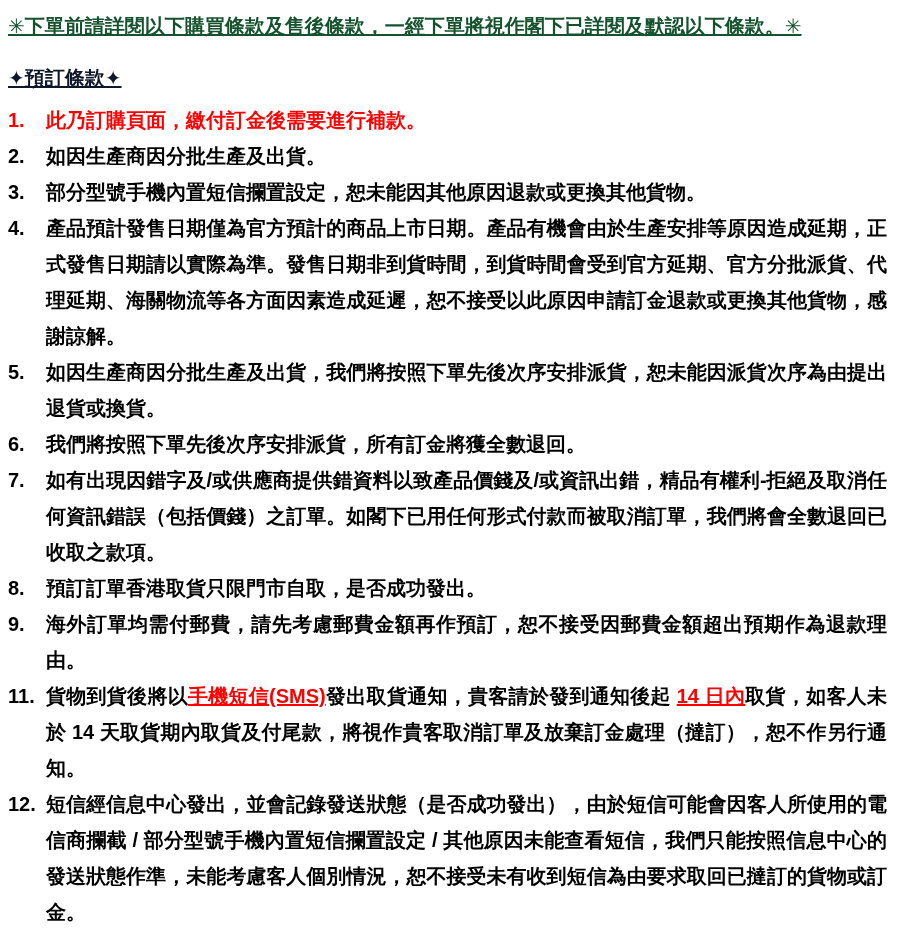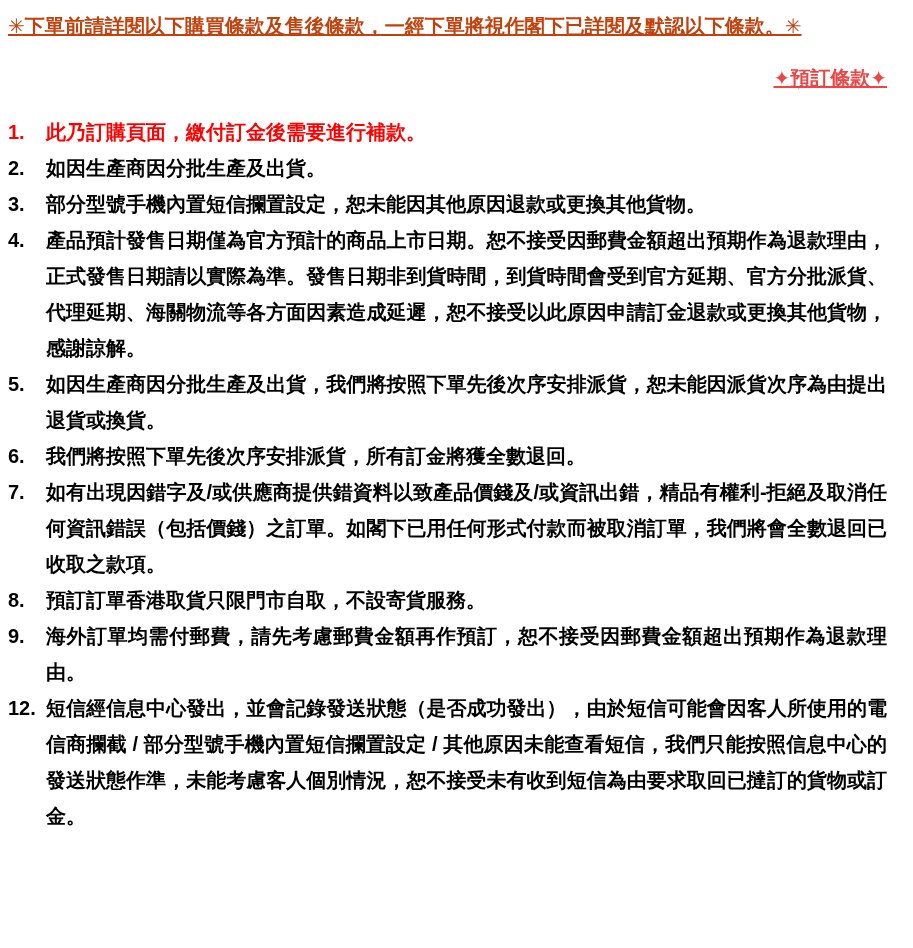--- a/index.html
+++ b/index.html
@@ -12,29 +12,28 @@
     min-height: 948px;
     box-sizing: border-box;
     padding: 8px 26px 20px 8px;
     font-family: "Liberation Sans", "DejaVu Sans", sans-serif;
     font-weight: 700;
     font-size: 20px;
     line-height: 36px;
     color: #000000;
   }
   .title {
-    color: #c2410c;
+    color: #14532d;
     text-decoration: underline;
     margin: 0 0 16px 0;
   }
   .section-header {
-    color: #ef4444;
+    color: #0f172a;
     text-decoration: underline;
-    margin: 0 0 18px 0;
-    text-align: right;
+    margin: 0 0 6px 0;
   }
   .terms-list {
     margin: 0;
     padding: 0;
   }
   .term {
     display: flex;
     align-items: flex-start;
   }
   .term .num {
@@ -69,40 +68,44 @@
       <div class="term">
         <span class="num">2.</span>
         <div class="body"><span>如因生產商因分批生產及出貨。</span></div>
       </div>
       <div class="term">
         <span class="num">3.</span>
         <div class="body"><span>部分型號手機內置短信攔置設定，恕未能因其他原因退款或更換其他貨物。</span></div>
       </div>
       <div class="term">
         <span class="num">4.</span>
-        <div class="body"><span>產品預計發售日期僅為官方預計的商品上市日期。恕不接受因郵費金額超出預期作為退款理由，正式發售日期請以實際為準。發售日期非到貨時間，到貨時間會受到官方延期、官方分批派貨、代理延期、海關物流等各方面因素造成延遲，恕不接受以此原因申請訂金退款或更換其他貨物，感謝諒解。</span></div>
+        <div class="body"><span>產品預計發售日期僅為官方預計的商品上市日期。產品有機會由於生產安排等原因造成延期，正式發售日期請以實際為準。發售日期非到貨時間，到貨時間會受到官方延期、官方分批派貨、代理延期、海關物流等各方面因素造成延遲，恕不接受以此原因申請訂金退款或更換其他貨物，感謝諒解。</span></div>
       </div>
       <div class="term">
         <span class="num">5.</span>
         <div class="body"><span>如因生產商因分批生產及出貨，我們將按照下單先後次序安排派貨，恕未能因派貨次序為由提出退貨或換貨。</span></div>
       </div>
       <div class="term">
         <span class="num">6.</span>
         <div class="body"><span>我們將按照下單先後次序安排派貨，所有訂金將獲全數退回。</span></div>
       </div>
       <div class="term">
         <span class="num">7.</span>
         <div class="body"><span>如有出現因錯字及/或供應商提供錯資料以致產品價錢及/或資訊出錯，精品有權利-拒絕及取消任何資訊錯誤（包括價錢）之訂單。如閣下已用任何形式付款而被取消訂單，我們將會全數退回已收取之款項。</span></div>
       </div>
       <div class="term">
         <span class="num">8.</span>
-        <div class="body"><span>預訂訂單香港取貨只限門市自取，不設寄貨服務。</span></div>
+        <div class="body"><span>預訂訂單香港取貨只限門市自取，是否成功發出。</span></div>
       </div>
       <div class="term">
         <span class="num">9.</span>
         <div class="body"><span>海外訂單均需付郵費，請先考慮郵費金額再作預訂，恕不接受因郵費金額超出預期作為退款理由。</span></div>
+      </div>
+      <div class="term">
+        <span class="num">11.</span>
+        <div class="body"><span>貨物到貨後將以</span><span class="red-underline">手機短信(SMS)</span><span>發出取貨通知，貴客請於發到通知後起 </span><span class="red-underline">14 日內</span><span>取貨，如客人未於 14 天取貨期內取貨及付尾款，將視作貴客取消訂單及放棄訂金處理（撻訂），恕不作另行通知。</span></div>
       </div>
       <div class="term">
         <span class="num">12.</span>
         <div class="body"><span>短信經信息中心發出，並會記錄發送狀態（是否成功發出），由於短信可能會因客人所使用的電信商攔截 / 部分型號手機內置短信攔置設定 / 其他原因未能查看短信，我們只能按照信息中心的發送狀態作準，未能考慮客人個別情況，恕不接受未有收到短信為由要求取回已撻訂的貨物或訂金。</span></div>
       </div>
     </div>
 </div>
 
 </body></html>

